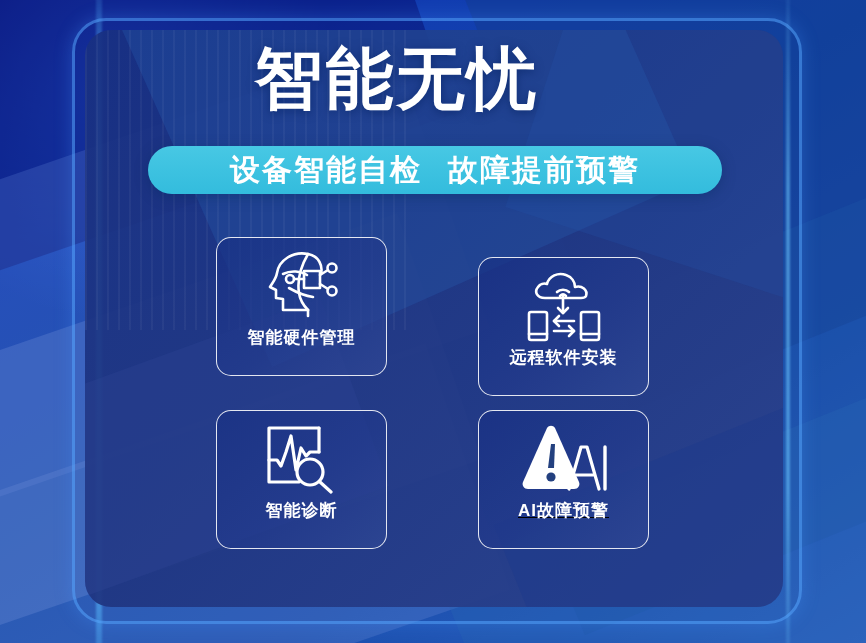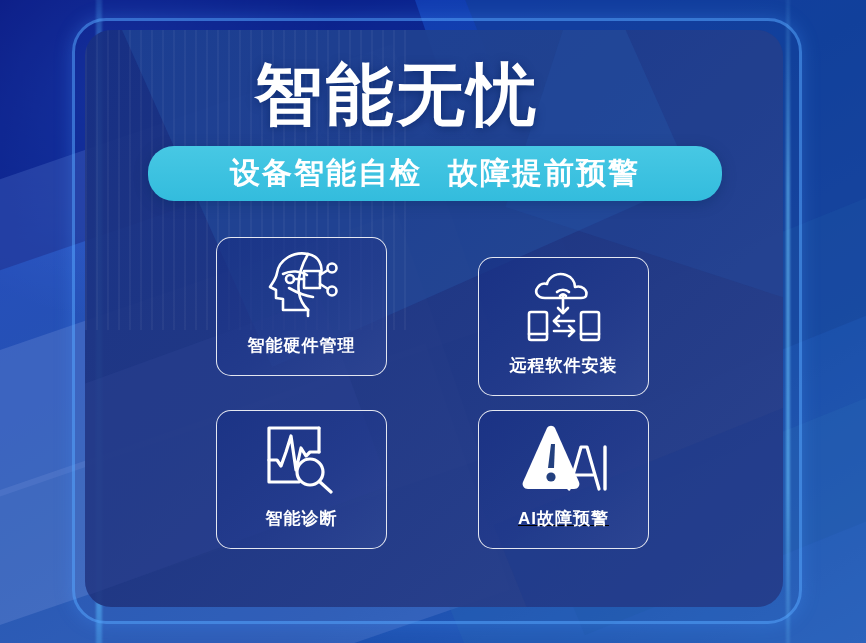--- a/index.html
+++ b/index.html
@@ -104,32 +104,32 @@
     transform:rotate(-20deg);
   }
   .panel-tri4{
     position:absolute;right:-60px;bottom:-70px;width:320px;height:220px;
     background:rgba(28,58,140,.45);
     transform:rotate(-22deg);
   }
 
   
   .title{
-    position:absolute;left:0;top:56px;width:793px;
+    position:absolute;left:0;top:40px;width:793px;
     text-align:center;
     font-size:68px;line-height:76px;font-weight:bold;
     color:#ffffff;
     letter-spacing:3px;
     text-shadow:0 2px 10px rgba(0,30,90,.55);
     white-space:nowrap;
   }
 
   
   .subbanner{
-    position:absolute;left:148px;top:146px;width:574px;height:55px;
+    position:absolute;left:148px;top:146px;width:574px;height:48px;
     background:linear-gradient(180deg,#47c8e4 0%,#33bcdd 100%);
     border-radius:26px;
     display:flex;align-items:center;justify-content:center;
     box-shadow:0 3px 14px rgba(0,40,90,.35);
   }
   .subbanner-text{
     color:#ffffff;font-size:30px;font-weight:bold;letter-spacing:2px;
     white-space:nowrap;
   }
   .subbanner-text .gap{display:inline-block;width:26px;}
@@ -137,21 +137,20 @@
   
   .cards{position:absolute;left:0;top:0;width:866px;height:643px;}
   .card{
     position:absolute;
     width:171px;height:139px;
     border:1.6px solid rgba(255,255,255,.88);
     border-radius:15px;
     background:linear-gradient(140deg, rgba(24,48,132,.70) 0%, rgba(34,58,140,.70) 55%, rgba(48,72,150,.70) 100%);
     display:flex;flex-direction:column;align-items:center;justify-content:flex-start;
     box-sizing:border-box;
-    gap:8px;
   }
   .card.c1{left:216px;top:237px;}
   .card.c2{left:478px;top:237px;margin-top:20px;}
   .card.c3{left:216px;top:410px;text-align:right;}
   .card.c4{left:478px;top:410px;text-decoration:underline;}
   .card-icon{
     height:86px;display:flex;align-items:center;justify-content:center;
     margin-top:4px;
   }
   .card-label{

